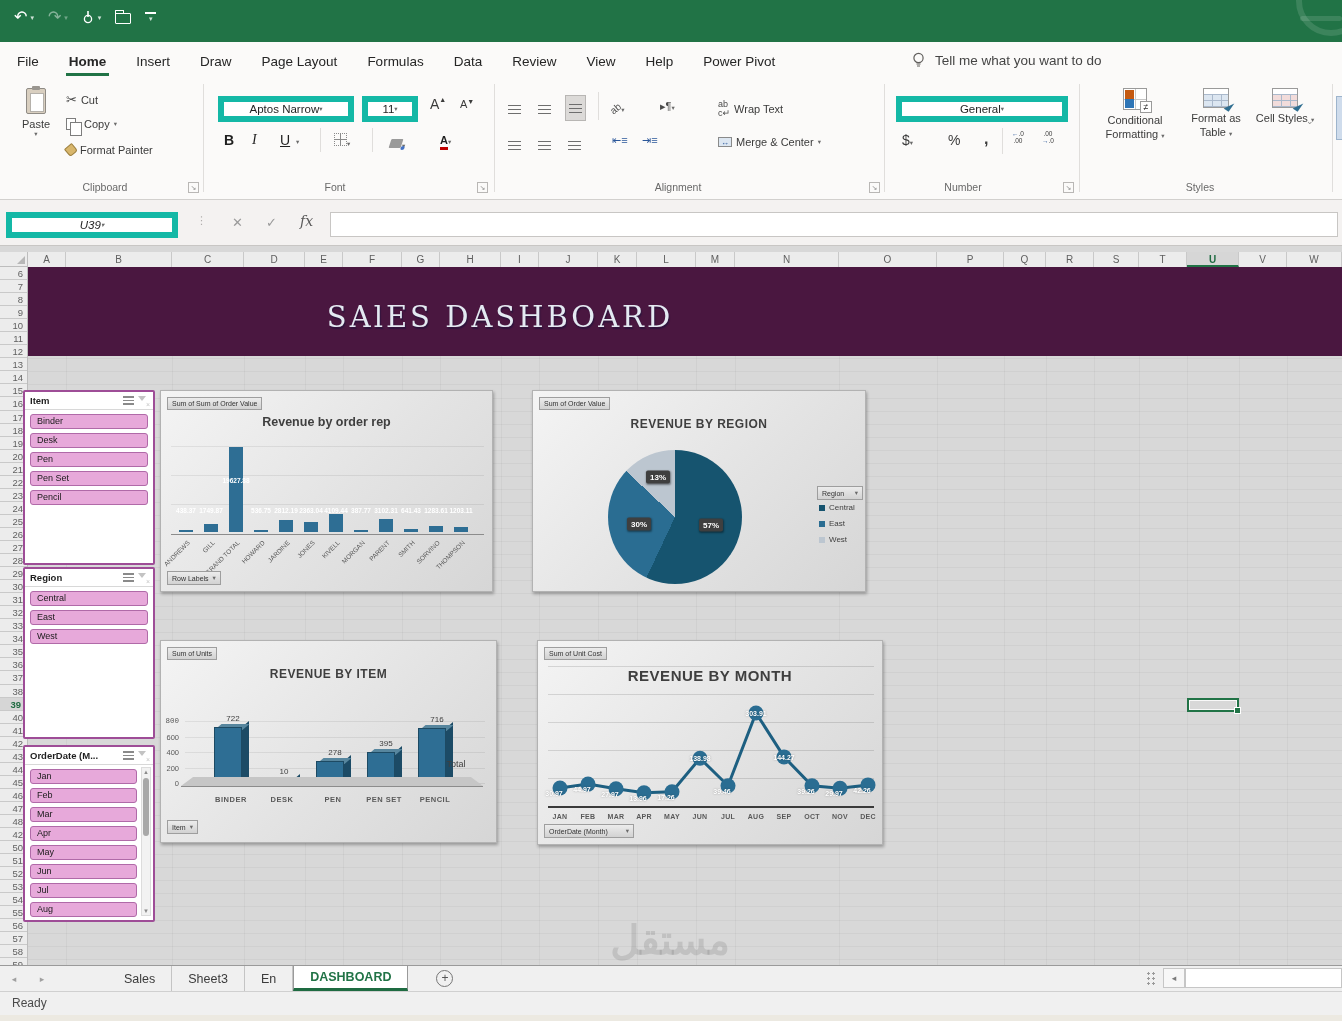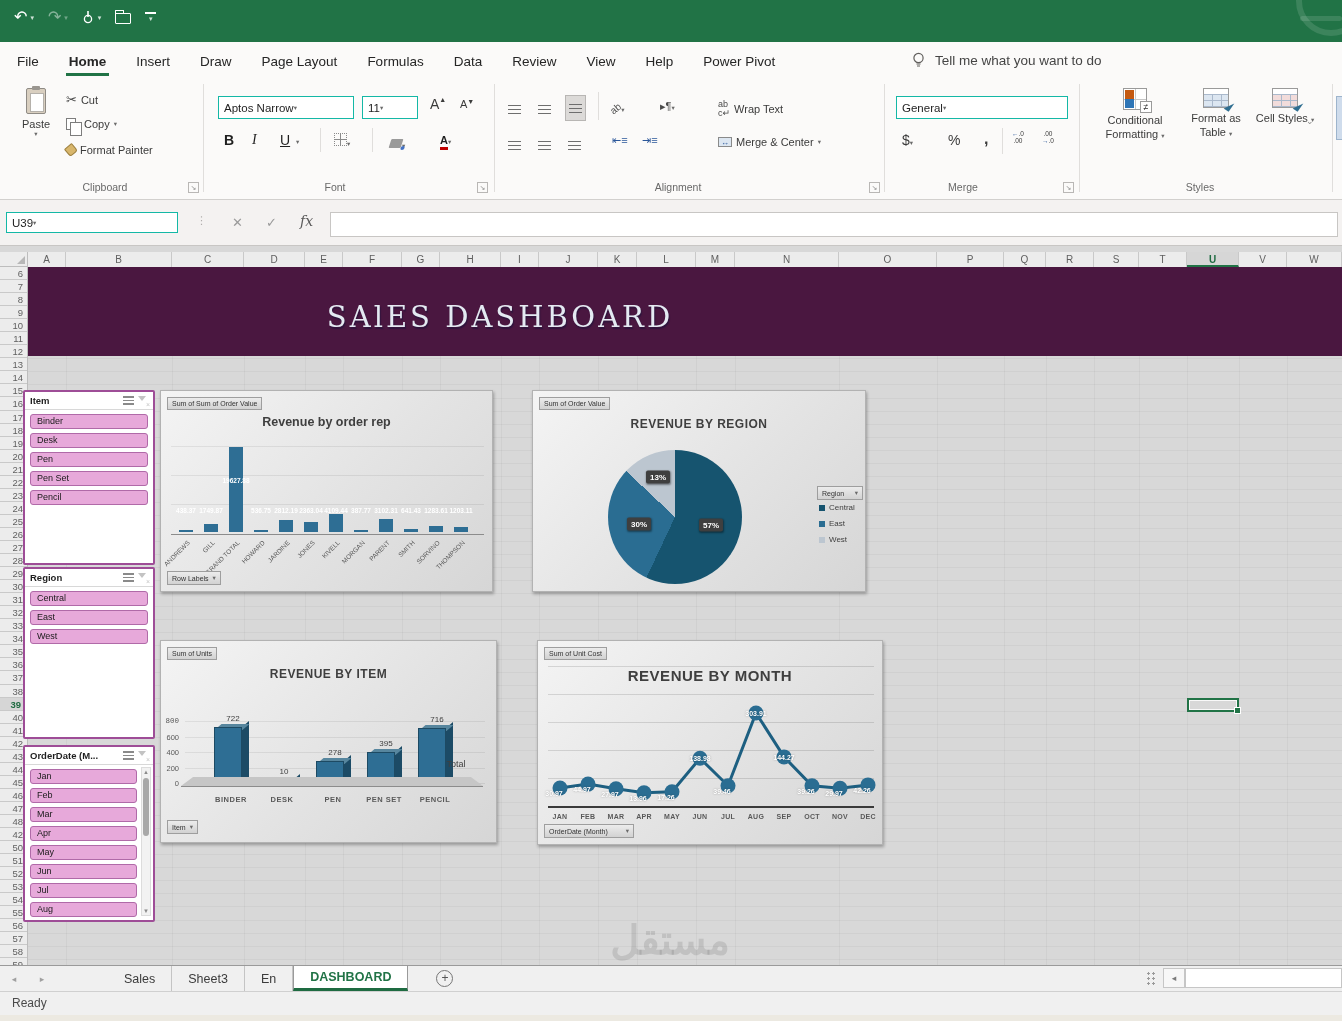--- a/index.html
+++ b/index.html
@@ -28,21 +28,21 @@
   .rtab.active:after { content:""; position:absolute; left:0; right:0; bottom:2px; height:3px; background:#217346; }
   #tellme { left:912px; top:10px; display:flex; gap:10px; align-items:center; color:#454545; font-size:13.5px; }
 
   
   #ribbon { left:0; top:80px; width:1342px; height:120px; background:#fbfaf9; border-bottom:1px solid #d2d0ce; }
   .rgroup-label { position:absolute; top:101px; font-size:10.5px; color:#696969; text-align:center; }
   .rsep { position:absolute; top:4px; height:108px; width:1px; background:#e0dedc; }
   .launcher { position:absolute; top:102px; width:11px; height:11px; border:1px solid #b9b7b5; color:#8a8a8a; font-size:7px; line-height:9px; text-align:center; }
   .rbtn-txt { font-size:11px; color:#3b3b3b; white-space:nowrap; display:flex; align-items:center; gap:4px; }
   .mini-caret { font-size:6.5px; color:#6b6b6b; }
-  .inputbox { background:#fff; border:1px solid #14b8a6; display:flex; align-items:center; font-size:11.5px; color:#1f1f1f; padding:7px 5px; justify-content:flex-start; }
+  .inputbox { background:#fff; border:6px solid #14b8a6; display:flex; align-items:center; font-size:11.5px; color:#1f1f1f; padding:7px 5px; justify-content:center; }
   .icon-16 { font-size:13px; color:#4a4a4a; }
   .bars { width:13px; height:9px; background:repeating-linear-gradient(to bottom,#6e6e6e 0 1.4px,transparent 1.4px 3.8px); }
   .boxed { background:#dcdad8; outline:1px solid #b8b6b4; }
   .clipboard-icon { width:20px; height:26px; background:#d9cfc0; border:1px solid #8f8b85; border-radius:2px; position:relative; }
   .clipboard-icon:before { content:""; position:absolute; left:5px; top:-3px; width:8px; height:4px; background:#9a9690; border-radius:1px; }
   .clipboard-icon:after { content:""; position:absolute; left:3px; top:4px; width:12px; height:17px; background:#fff; border:1px solid #b5b1ab; }
   .copy-icon { width:10px; height:12px; background:#fff; border:1px solid #7d7d7d; position:relative; }
   .copy-icon:before { content:""; position:absolute; left:2.5px; top:2.5px; width:10px; height:12px; background:#fff; border:1px solid #7d7d7d; }
   .fp-icon { width:10px; height:10px; background:#d8b66c; border:1px solid #9c7f3e; transform:rotate(-40deg); border-radius:1px 1px 3px 3px; }
   .grid-icon { width:13px; height:13px; border:1px dotted #8a8a8a; background:
@@ -62,21 +62,21 @@
       background-size:100% 1px,1px 100%; background-position:center,center; background-repeat:no-repeat; }
   .cf-grid .c1 { position:absolute; left:1px; top:1px; width:9px; height:9px; background:#c55a11; }
   .cf-grid .c2 { position:absolute; left:1px; bottom:1px; width:9px; height:9px; background:#2e75b6; }
   .cf-grid .neq { position:absolute; right:-6px; bottom:-4px; width:12px; height:12px; background:#fff; border:1px solid #9a9a9a; font-size:9px; line-height:11px; color:#333; }
   .table-grid { width:26px; height:20px; margin:0 auto 4px; background:#dce6f1; border:1px solid #9a9a9a; position:relative;
       background-image:linear-gradient(#ffffff,#ffffff),repeating-linear-gradient(to bottom,transparent 0 5px,#aab9cc 5px 6px),repeating-linear-gradient(to right,transparent 0 8px,#aab9cc 8px 9px); background-size:100% 5px,100% 100%,100% 100%; background-repeat:no-repeat; }
   .brush { position:absolute; right:-4px; bottom:-4px; width:0; height:0; border-left:6px solid transparent; border-bottom:10px solid #2f6e91; transform:rotate(35deg); }
 
   
   #formulabar { left:0; top:200px; width:1342px; height:46px; background:#f4f2f1; border-bottom:1px solid #c8c6c4; }
-  #namebox { left:6px; top:12px; width:172px; height:21px; }
+  #namebox { left:6px; top:12px; width:172px; height:21px;font-style:italic; }
   #fx-cancel,#fx-enter { color:#9a9a9a; font-size:13px; }
   #fx-label { font-family:"DejaVu Serif",serif; font-style:italic; font-size:14px; color:#5a5a5a; }
   #formula-input { left:330px; top:12px; width:1008px; height:25px; background:#fff; border:1px solid #c8c6c4; }
   .vdots { color:#b0aeac; font-size:11px; letter-spacing:0; }
 
   
   #corner { left:0; top:252px; width:28px; height:15px; background:#ececec; border-right:1px solid #bdbdbd; border-bottom:1px solid #bdbdbd; }
   #corner:after { content:""; position:absolute; right:2px; bottom:2px; border-left:8px solid transparent; border-bottom:8px solid #b7b7b7; }
   #col-headers { left:28px; top:252px; width:1314px; height:15px; display:flex; background:#ececec; overflow:hidden; }
   .colh { height:15px; font-size:10px; color:#5f5f5f; text-align:center; line-height:15px; border-right:1px solid #c9c9c9; flex:none; }
@@ -286,21 +286,21 @@
     <div class="a inputbox" style="left:896px; top:16px; width:172px; height:23px;">
         <span>General</span>
         <span class="mini-caret">▾</span>
       </div>
     <div class="a" style="left:902px; top:52px; font-size:14px; color:#3b3b3b;"><span>$</span><span class="mini-caret">▾</span></div>
     <div class="a" style="left:948px; top:52px; font-size:14px; color:#3b3b3b;">%</div>
     <div class="a" style="left:984px; top:50px; font-size:16px; font-weight:bold; color:#3b3b3b;">,</div>
     <div class="a" style="left:1002px; top:48px; height:26px; width:1px; background:#e0dedc;"></div>
     <div class="a dec-icon" style="left:1012px; top:50px;"><b>←</b>.0<br>.00</div>
     <div class="a dec-icon" style="left:1042px; top:50px;">.00<br><b>→</b>.0</div>
-    <div class="rgroup-label" style="left:918px; width:90px;">Merge</div>
+    <div class="rgroup-label" style="left:918px; width:90px;">Number</div>
     <div class="launcher" style="left:1063px;">↘</div>
     <div class="rsep" style="left:1079px;"></div>
 
     <div class="style-big" style="left:1092px;">
       <div class="cf-grid">
           <span class="c1"></span>
           <span class="c2"></span>
           <span class="neq">≠</span>
         </div>
       <span>Conditional Formatting</span> <span class="mini-caret">▾</span>

